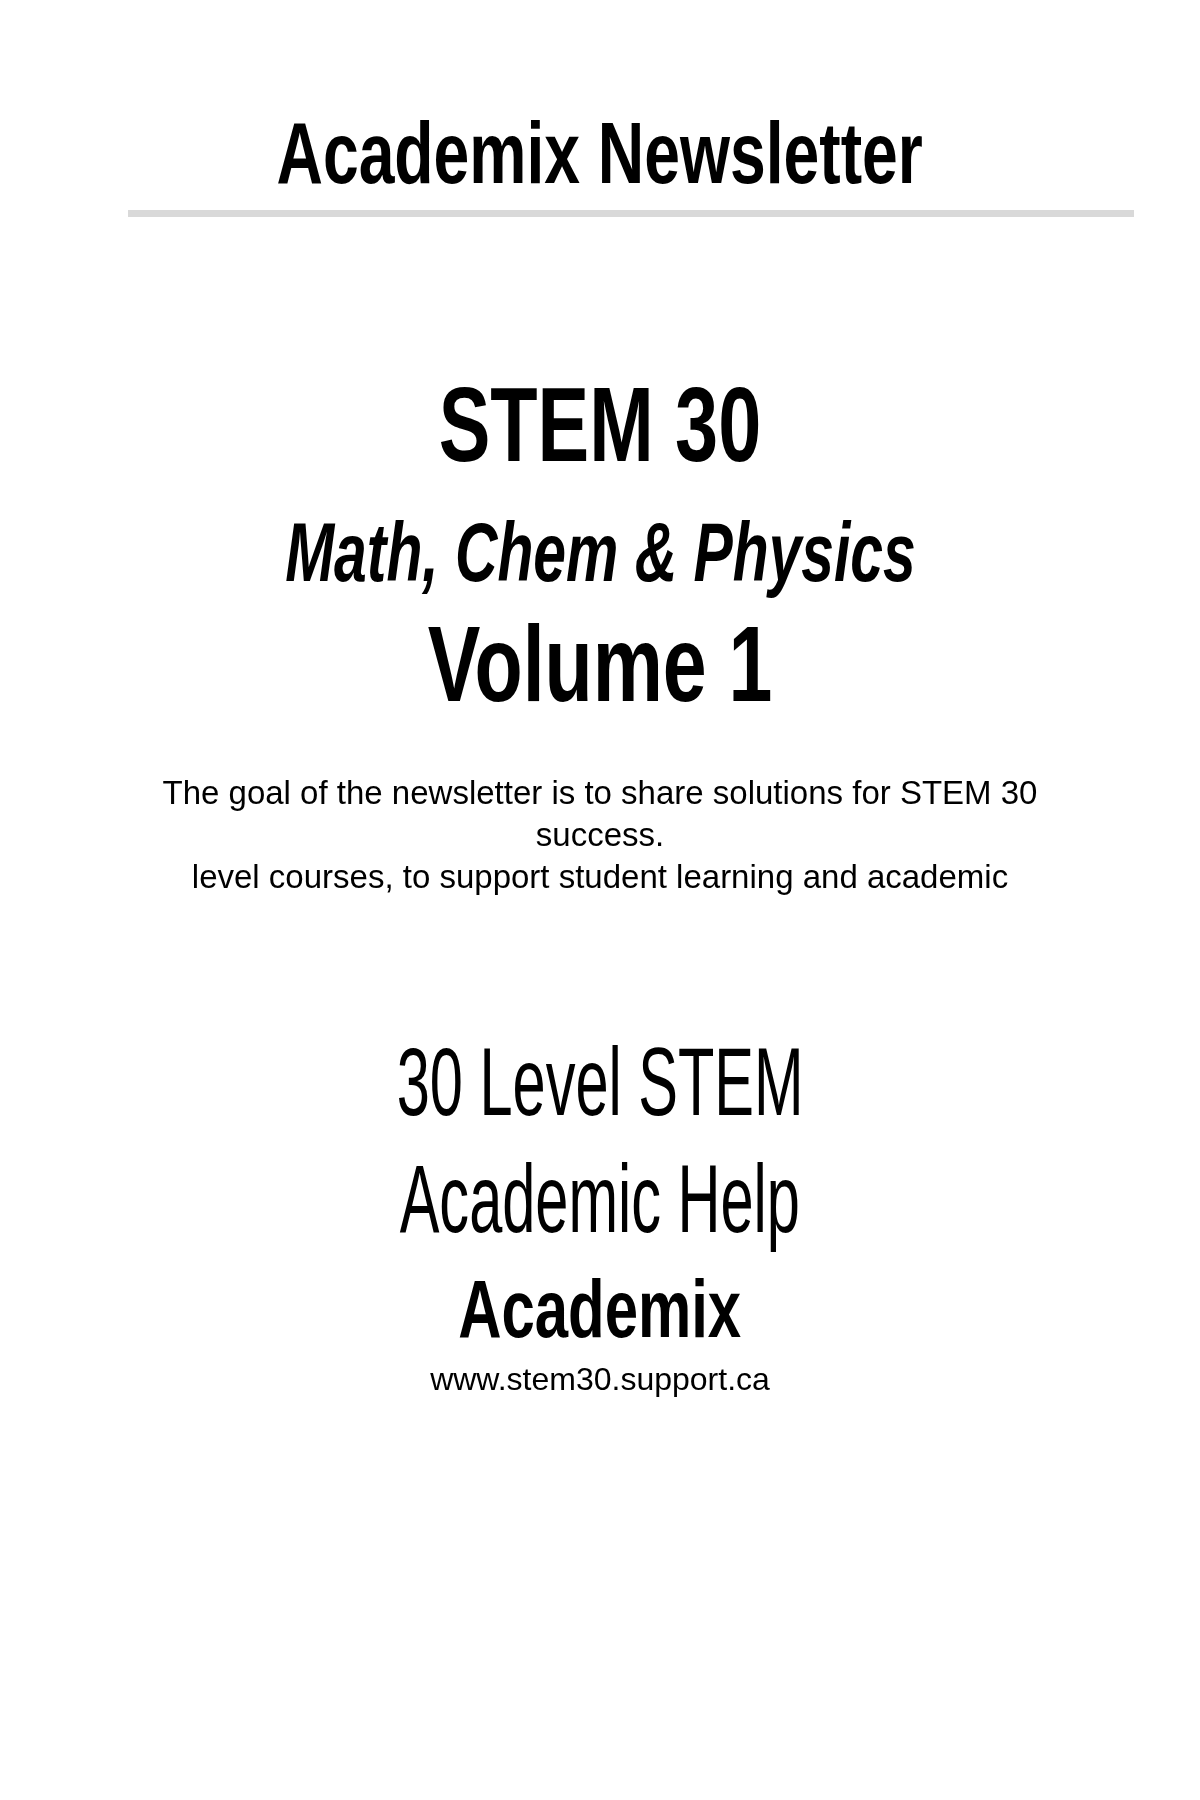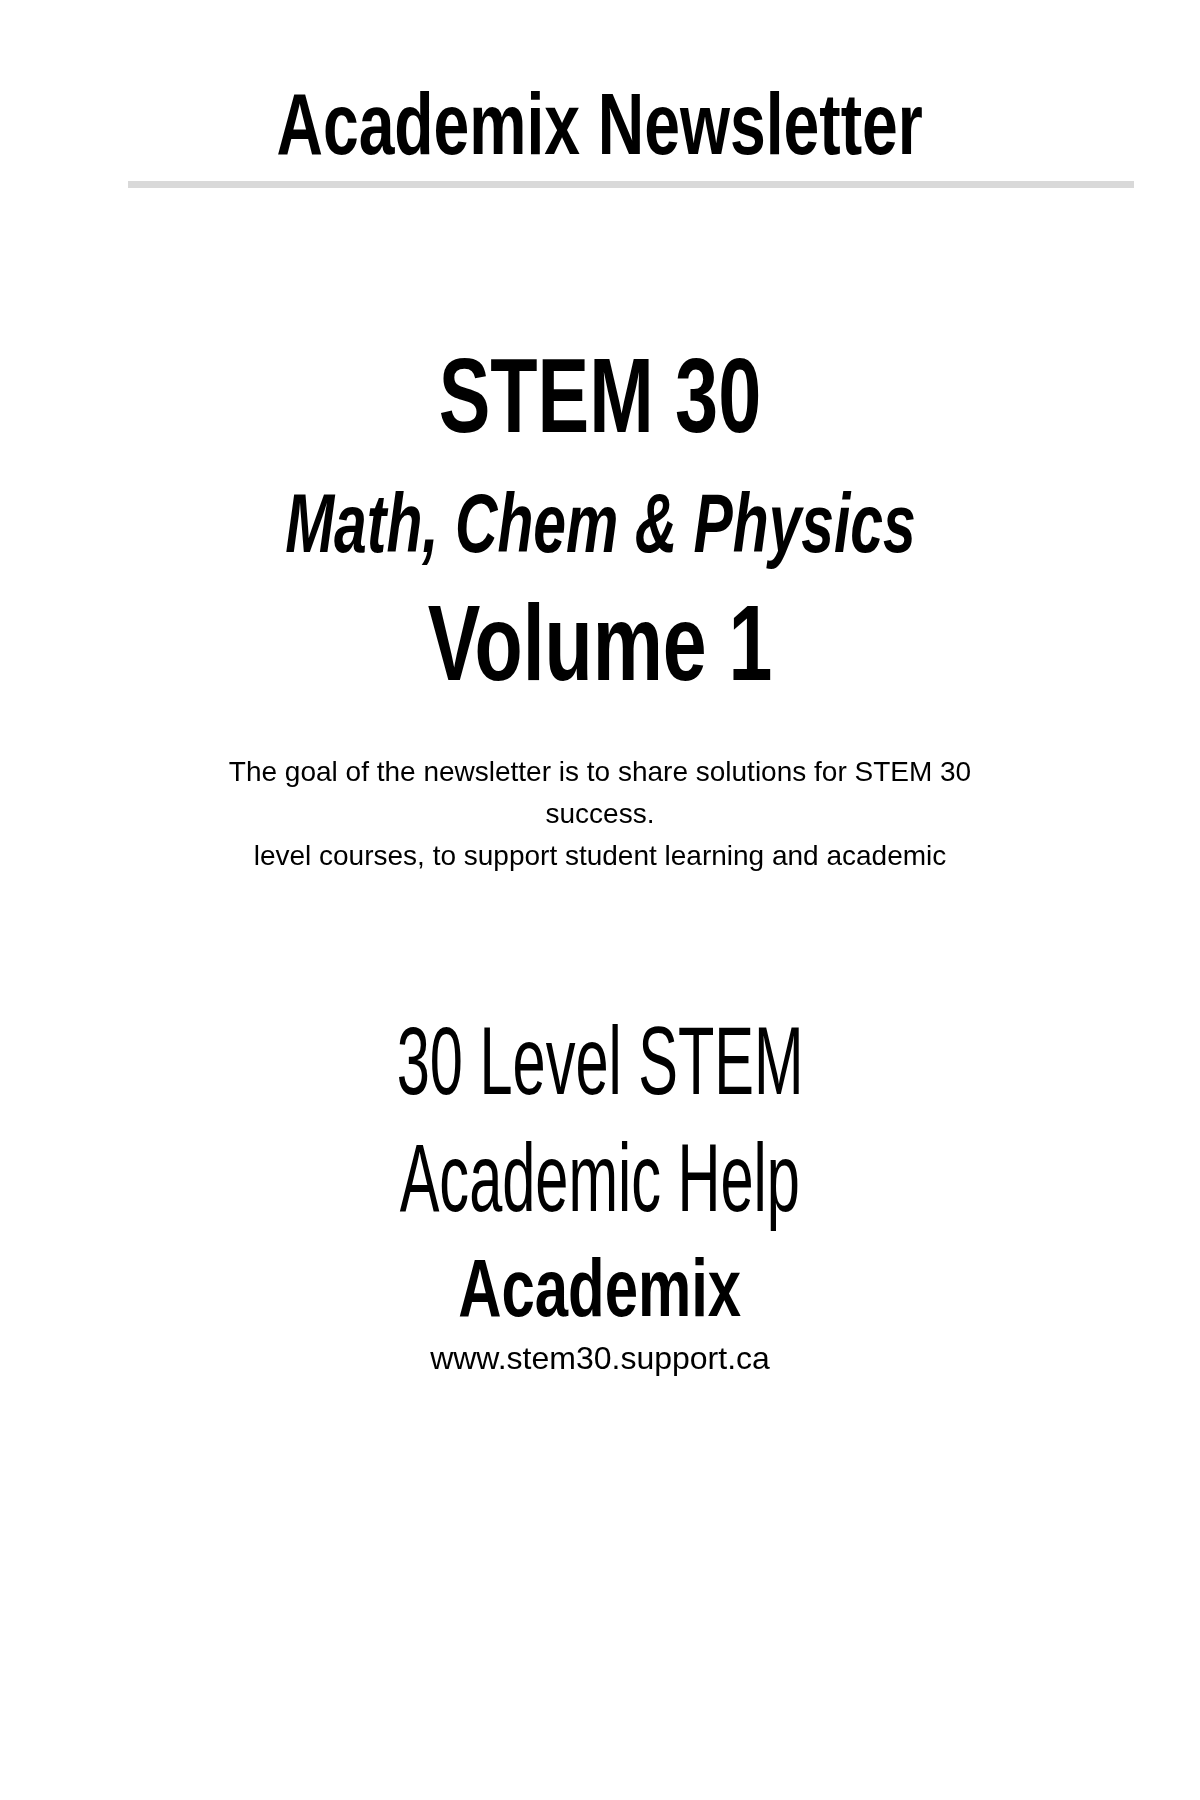--- a/index.html
+++ b/index.html
@@ -24,43 +24,43 @@
   .display {
     line-height: 1;
     font-weight: 700;
     white-space: nowrap;
     margin: 0;
   }
   .display .squeeze {
     display: inline-block;
     transform-origin: 50% 50%;
   }
-  .newsletter-title       { margin-top: 80px; font-size: 88px; text-align: center; }
+  .newsletter-title       { margin-top: 109px; font-size: 88px; text-align: center; }
   .newsletter-title .squeeze { transform: scaleX(0.73); }
 
   .divider {
     margin-top: 13px;
     margin-left: 128px;
     width: 1006px;
     height: 7px;
     border: none;
   }
 
   .course-title           { margin-top: 154px; font-size: 106px; }
   .course-title .squeeze  { transform: scaleX(0.73); }
 
   .subjects-subtitle      { margin-top: 33px; font-size: 84px; font-style: italic; }
   .subjects-subtitle .squeeze { transform: scaleX(0.70); }
 
-  .volume-heading         { margin-top: 24px; font-size: 108px; }
+  .volume-heading         { margin-top: 16px; font-size: 108px; }
   .volume-heading .squeeze { transform: scaleX(0.73); }
 
   .mission {
     margin-top: 54px;
-    font-size: 28px;
+    font-size: 33px;
     line-height: 42px;
     font-weight: 400;
   }
 
   .services {
     margin-top: 125px;
     font-size: 96px;
     line-height: 117px;
     font-weight: 400;
   }

